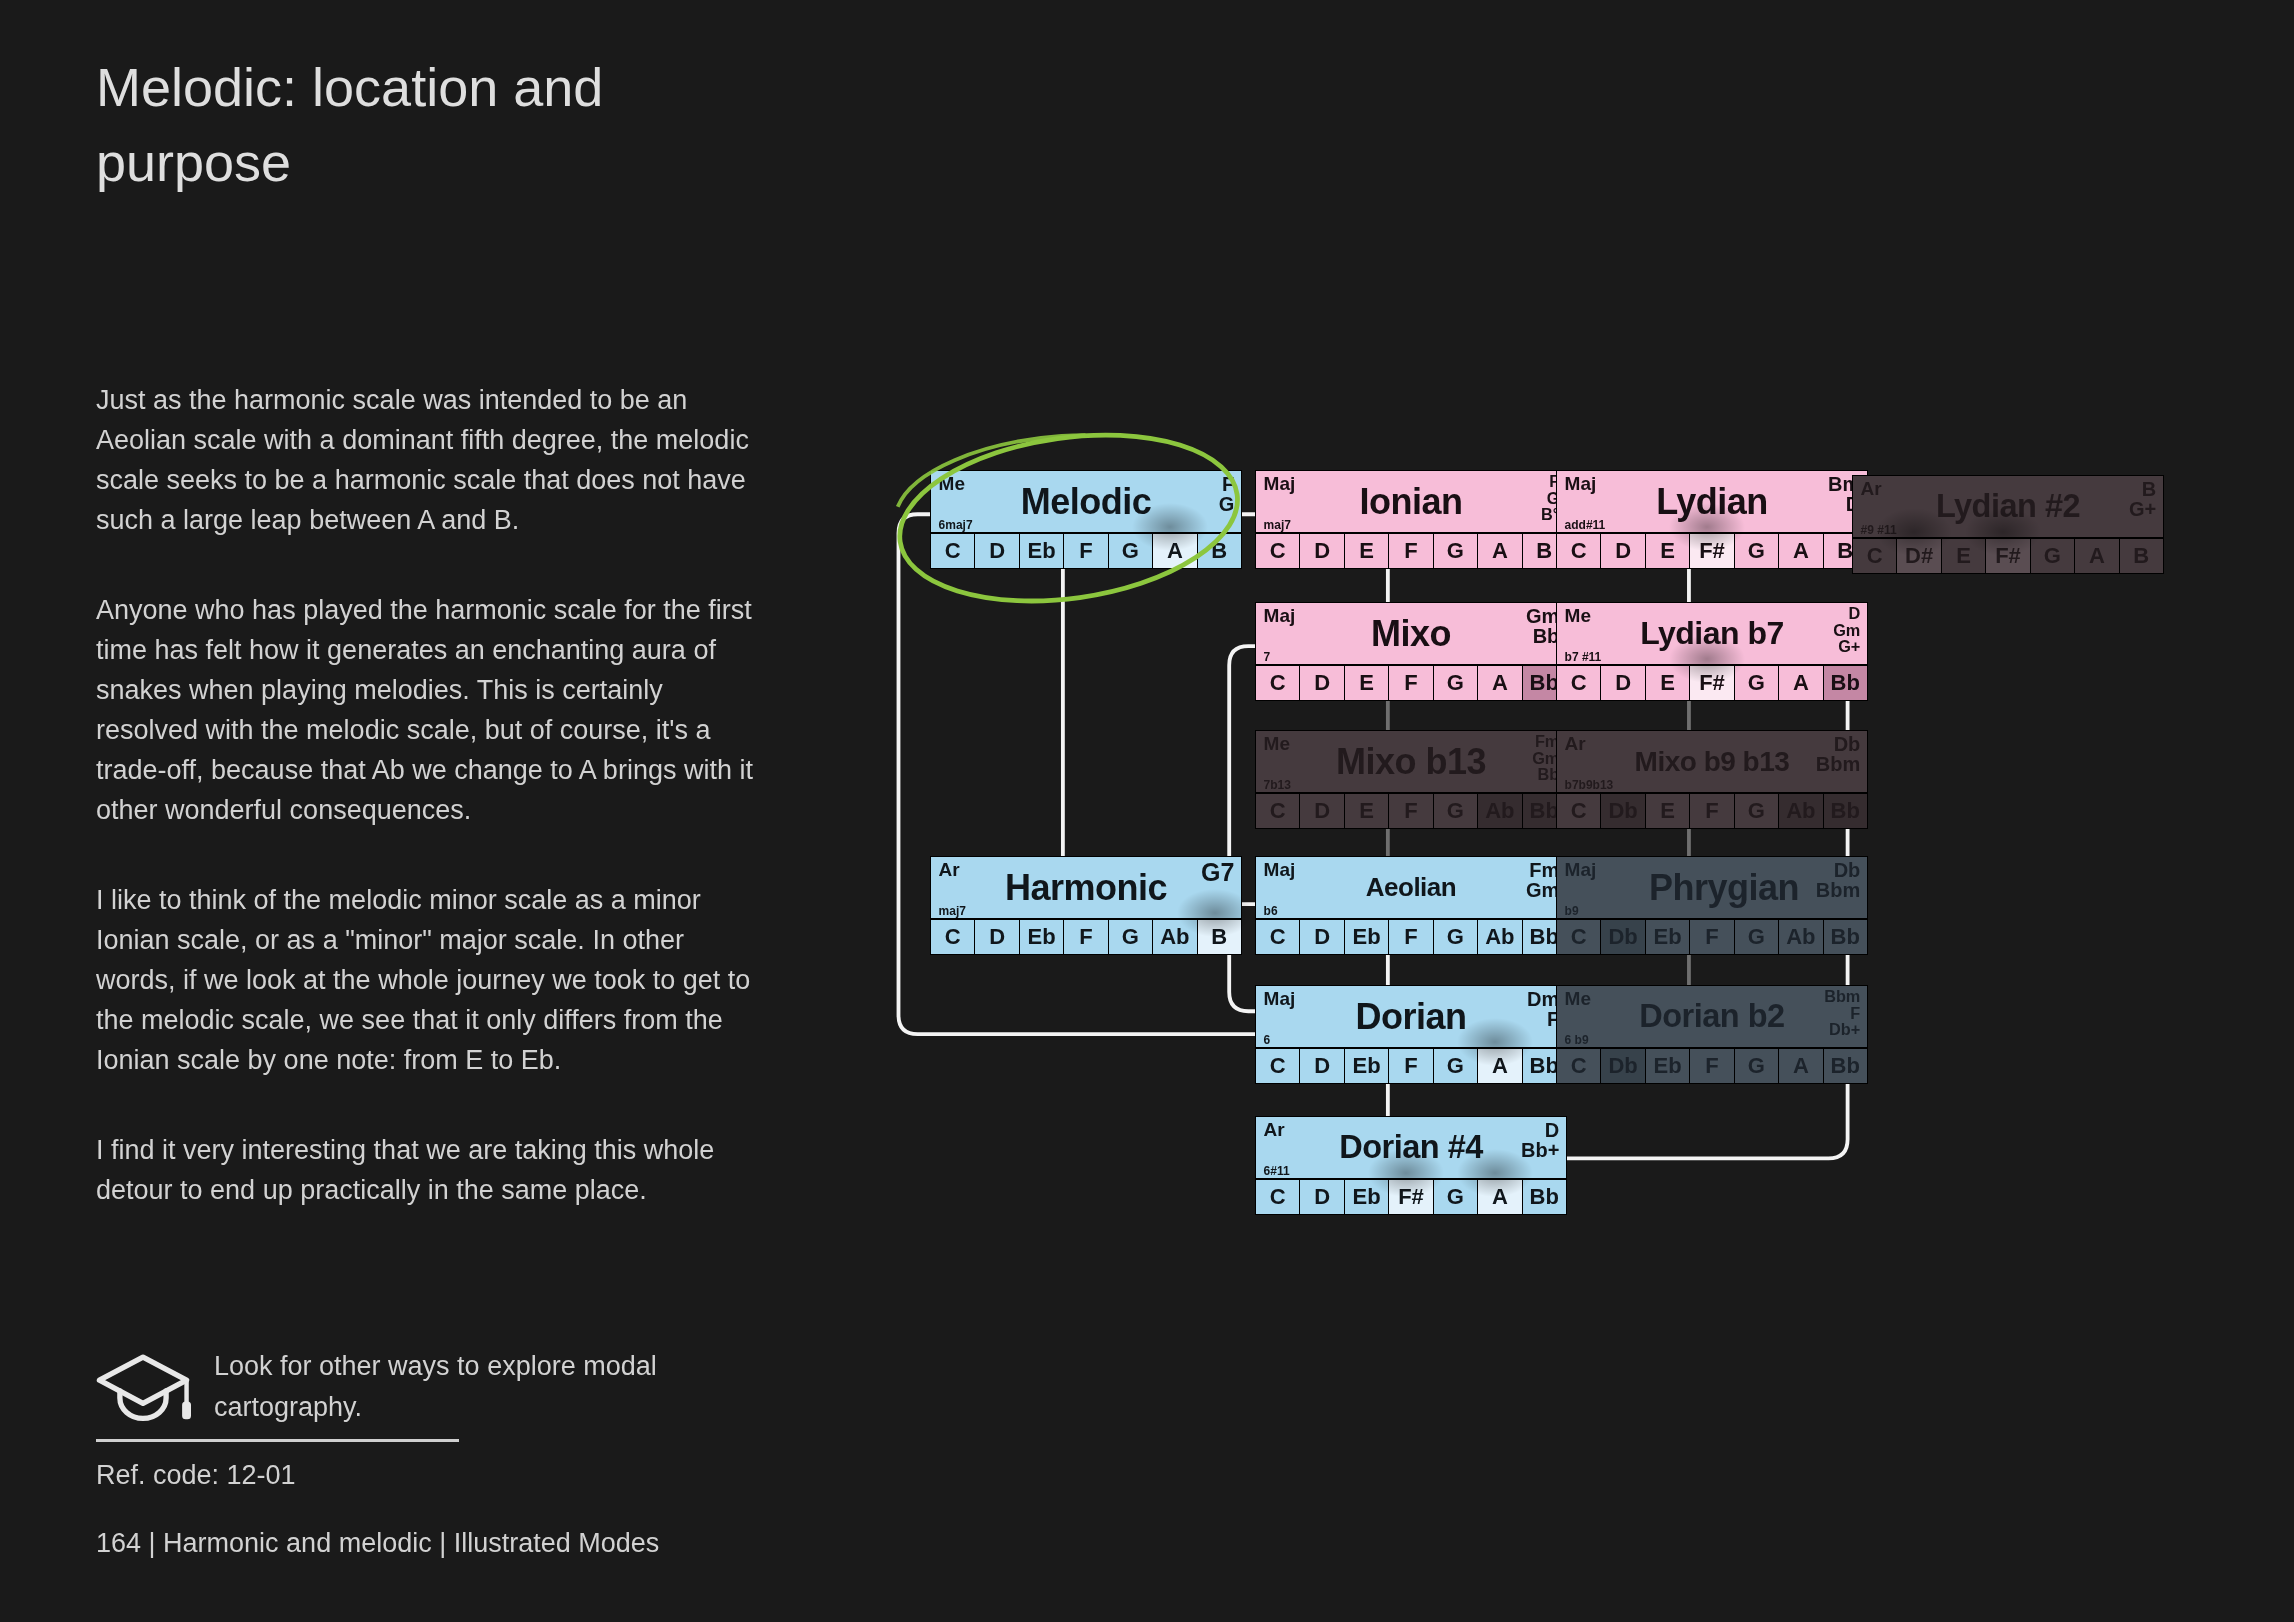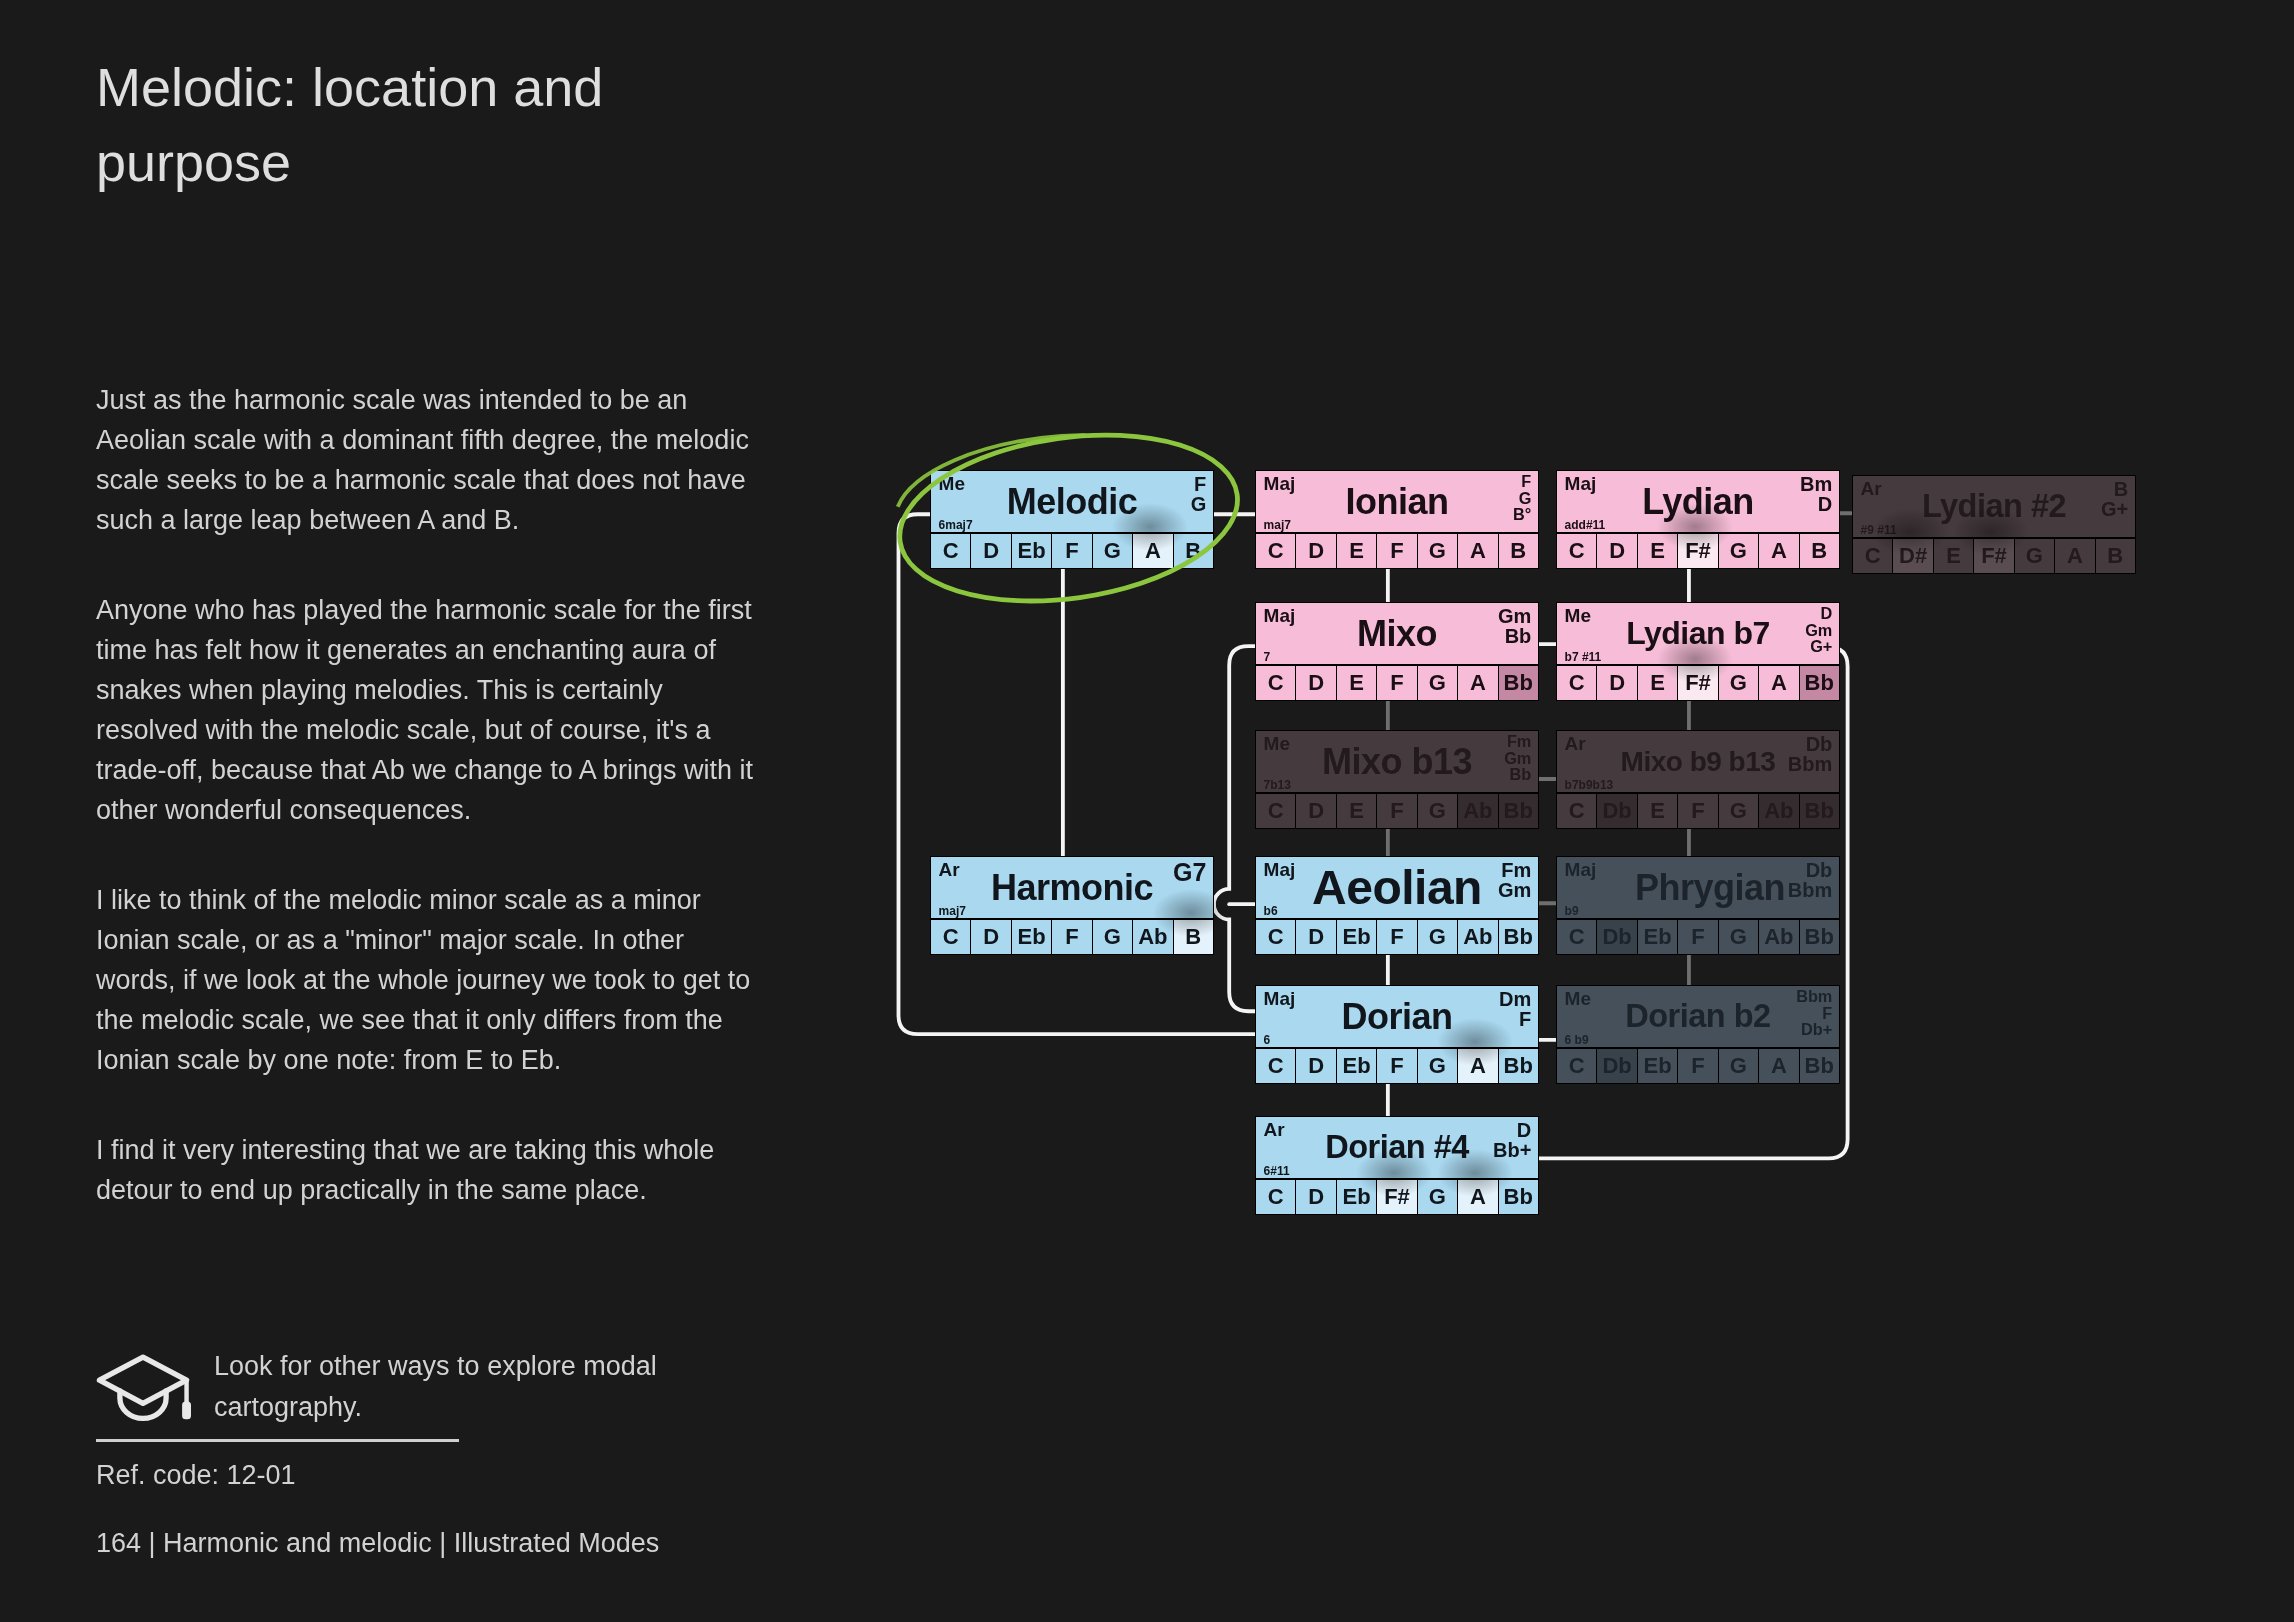--- a/index.html
+++ b/index.html
@@ -30,21 +30,21 @@
   .page-footer{position:absolute;left:96px;top:1528px;color:var(--body-text);font-size:27px;}
 
   
   #connectors,#annotation{position:absolute;left:0;top:0;pointer-events:none;}
   #connectors{z-index:1;} #boxes{z-index:2;} #annotation{z-index:3;}
   #connectors path{fill:none;stroke-width:4;stroke-linecap:round;}
   #connectors path.white{stroke:var(--connector);}
   #connectors path.dim{stroke:var(--connector-dim);}
   .green-stroke{fill:none;stroke:var(--highlight-green);}
 
-  .box{position:absolute;width:284px;box-sizing:border-box;border:1.9px solid #000;z-index:2;
+  .box{position:absolute;width:312px;box-sizing:border-box;border:1.9px solid #000;z-index:2;
        font-family:"Liberation Sans",sans-serif;}
   .f-blue{background:var(--blue-box);color:#10161b;}
   .f-pink{background:var(--pink-box);color:#190f14;}
   .f-dim-mauve{background:var(--dim-mauve-box);color:#221a1d;}
   .f-dim-blue{background:var(--dim-blue-box);color:#1c232b;}
   .trow{position:relative;height:61px;border-bottom:2.9px solid #000;}
   .mode{position:absolute;top:1.9px;left:7.6px;font-size:19px;font-weight:700;}
   .formula{position:absolute;bottom:0;left:7.6px;font-size:12px;font-weight:700;}
   .btitle{position:absolute;inset:0;display:flex;align-items:center;justify-content:center;
           font-weight:700;letter-spacing:-0.5px;white-space:nowrap;text-align:center;}
@@ -428,21 +428,21 @@
           <div class="cell light">
             <div class="smudge"></div>
             <span>B</span>
           </div>
         </div>
       </div>
       <div class="box f-blue" style="left: 1255px; top: 856px;">
         <div class="trow">
           <div class="mode">Maj</div>
           <div class="formula">b6</div>
-          <div class="btitle" style="font-size: 48px; border-radius: 9px;">Aeolian</div>
+          <div class="btitle" style="font-size: 26px; border-radius: 9px;">Aeolian</div>
           <div class="chords n2">
             <span>Fm</span>
             <span>Gm</span>
           </div>
         </div>
         <div class="nrow">
           <div class="cell normal">
             <span>C</span>
           </div>
           <div class="cell normal">

